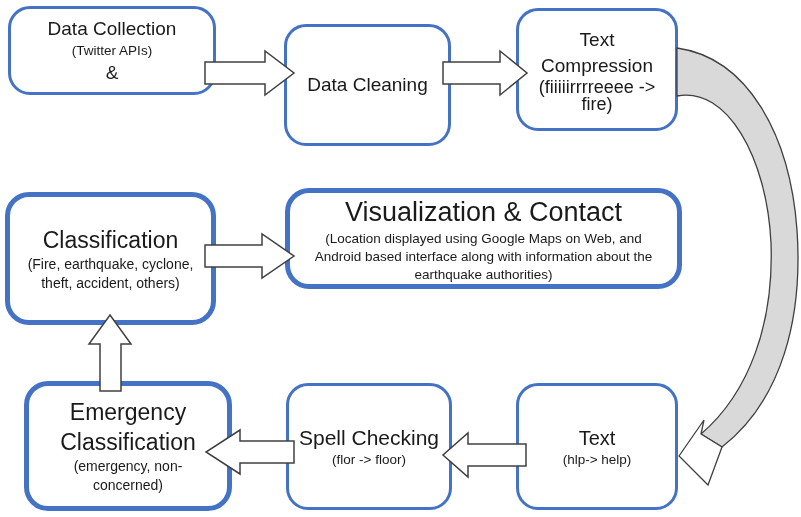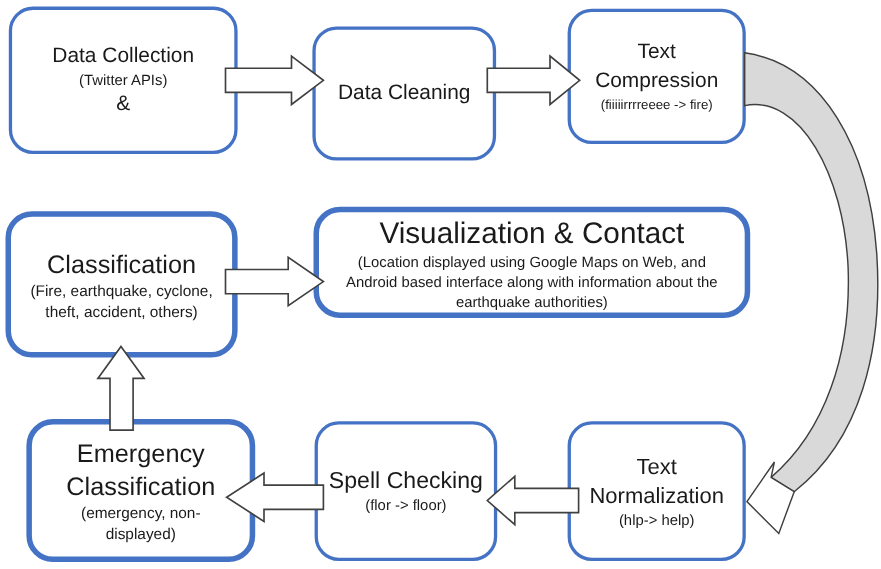--- a/index.html
+++ b/index.html
@@ -12,35 +12,35 @@
 
   .node {
     position:absolute; box-sizing:border-box; background:#ffffff;
     border:3px solid #4472C4; border-radius:22px;
     display:flex; flex-direction:column; align-items:center; justify-content:center;
     text-align:center; padding:4px 6px;
   }
   .node.thick { border-width:5px; border-radius:24px; }
 
   
-  .n1 { left:8px;   top:6px;   width:208px; height:134px; }
+  .n1 { left:8px;   top:6px;   width:208px; height:89px; }
   .n2 { left:284px; top:8px;   width:167px; height:122px;margin-top:16px; }
   .n3 { left:516px; top:8px;   width:162px; height:123px; }
   .n4 { left:5px;   top:192px; width:211px; height:133px; }
   .n5 { left:285px; top:188px; width:397px; height:101px;align-items:center; }
   .n6 { left:8px;   top:381px; width:208px; height:130px;margin-left:16px; }
   .n7 { left:286px; top:383px; width:166px; height:127px; }
   .n8 { left:516px; top:383px; width:162px; height:127px; }
 
   .t19 { font-size:19px; line-height:26px; }
   .t20 { font-size:20px; line-height:26px; }
   .t21 { font-size:21px; line-height:27px; }
   .t23 { font-size:23px; line-height:30px; }
   .t27 { font-size:27px; line-height:36px; }
-  .s12 { font-size:12px; line-height:17px; }
+  .s12 { font-size:18px; line-height:17px; }
   .s13 { font-size:13.5px; line-height:18px; }
   .s14 { font-size:14px;   line-height:19px; }
 
   .overlay {
     position:absolute; left:0; top:0; width:801px; height:517px;
     pointer-events:none;
   }
   .block-arrow { fill:#ffffff; stroke:#404040; stroke-width:1.5; }
   .curve-band  { fill:#d9d9d9; stroke:#3f3f3f; stroke-width:1.3; }
   .curve-head  { fill:#ffffff; stroke:#3f3f3f; stroke-width:1.3; }
@@ -76,31 +76,30 @@
     <span class="t27">Visualization &amp; Contact</span>
     <span class="s13">(Location displayed using Google Maps on Web, and</span>
     <span class="s13">Android based interface along with information about the</span>
     <span class="s13">earthquake authorities)</span>
   </div>
 
   <div class="node thick n6">
     <span class="t23">Emergency</span>
     <span class="t23">Classification</span>
     <span class="s14">(emergency, non-</span>
-    <span class="s14">displayed)</span>
+    <span class="s14">concerned)</span>
   </div>
 
   <div class="node n7">
     <span class="t21">Spell Checking</span>
     <span class="s13">(flor -&gt; floor)</span>
   </div>
 
   <div class="node n8">
     <span class="t20">Text</span>
-    <span class="t20">Normalization</span>
     <span class="s13">(hlp-&gt; help)</span>
   </div>
 
   <svg class="overlay" viewBox="0 0 801 517">
 
     <polygon class="block-arrow" points="205,62 265,62 265,51 294,73 265,95 265,84 205,84"></polygon>
 
     <polygon class="block-arrow" points="443,62 500,62 500,51 527,73 500,95 500,84 443,84"></polygon>
 
     <polygon class="block-arrow" points="205,245 262,245 262,234 294,256 262,278 262,267 205,267"></polygon>

